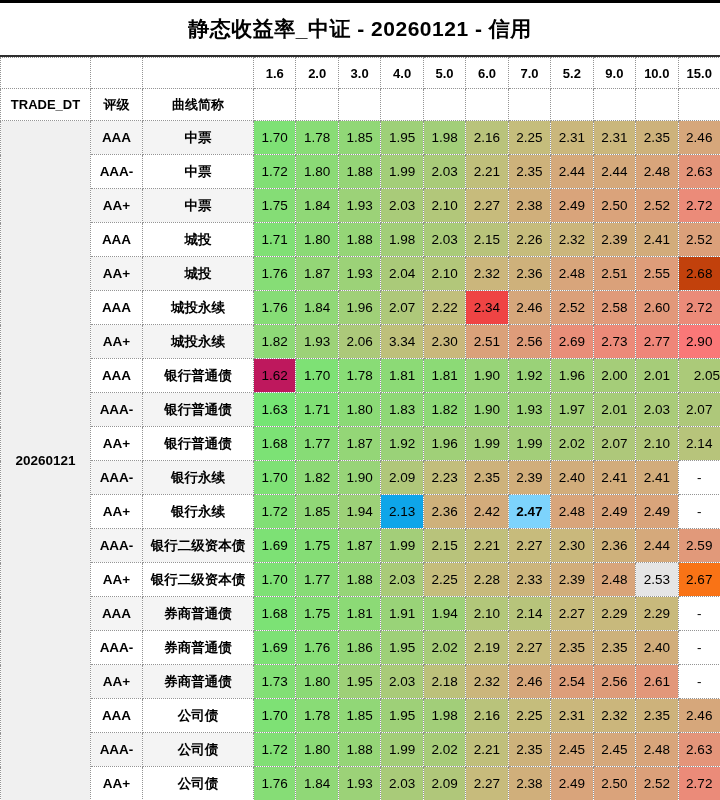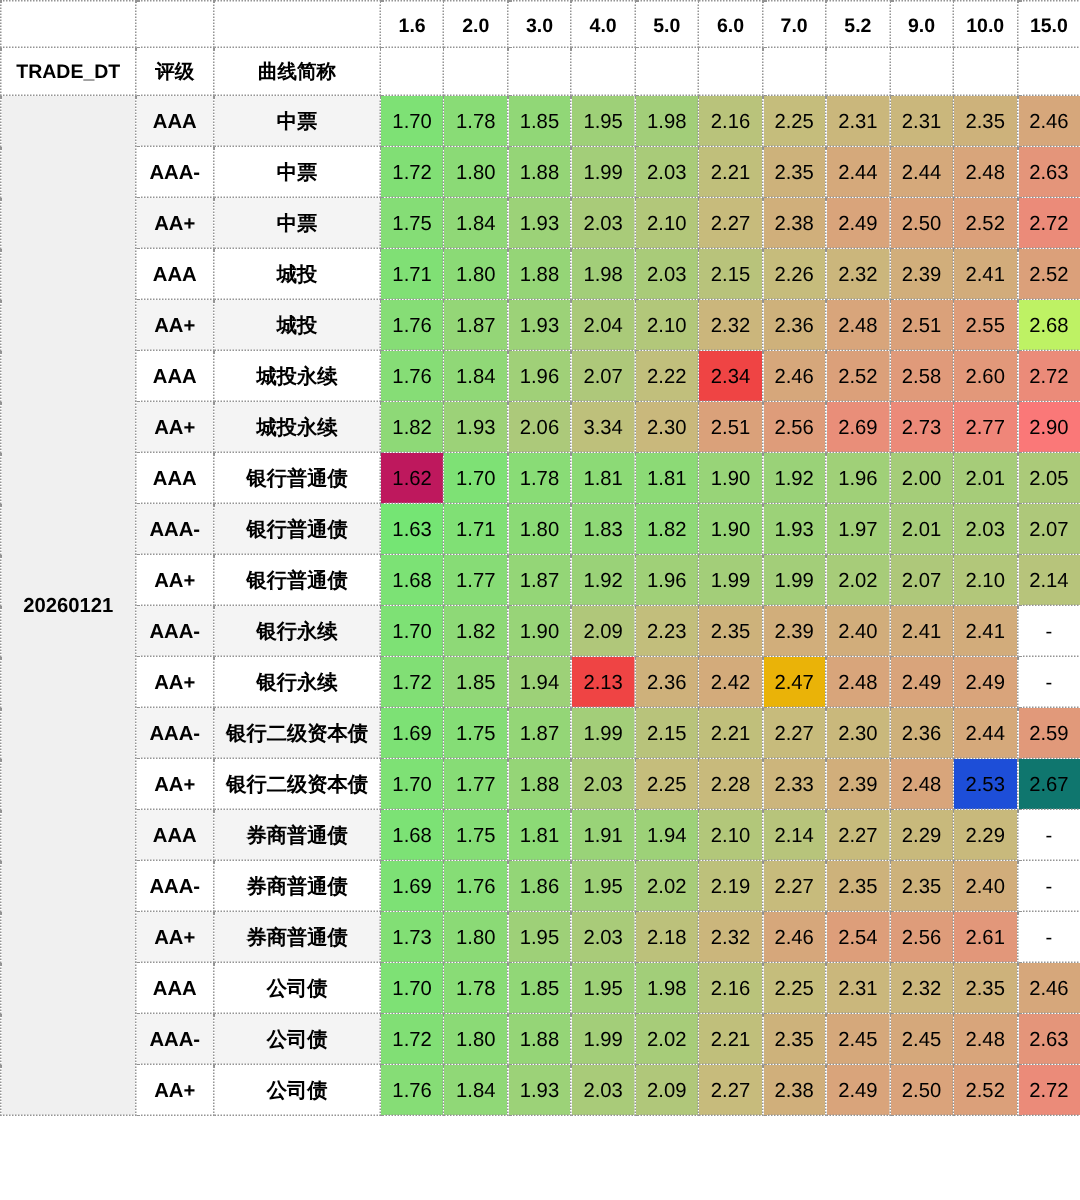--- a/index.html
+++ b/index.html
@@ -57,20 +57,21 @@
   }
   td.value-cell {
     font-weight: 400;
     font-size: 13.5px;
   }
 </style>
 </head>
 <body>
 
 <div class="page">
+  <div class="title-bar">静态收益率_中证 - 20260121 - 信用</div>
 
   <table>
     <colgroup>
         <col style="width: 90px;">
         <col style="width: 52px;">
         <col style="width: 111px;">
         <col style="width: 42.4545px;">
         <col style="width: 42.4545px;">
         <col style="width: 42.4545px;">
         <col style="width: 42.4545px;">
@@ -184,21 +185,21 @@
           <td class="value-cell" style="background: rgb(134, 221, 118);">1.76</td>
           <td class="value-cell" style="background: rgb(148, 214, 119);">1.87</td>
           <td class="value-cell" style="background: rgb(156, 210, 120);">1.93</td>
           <td class="value-cell" style="background: rgb(170, 202, 121);">2.04</td>
           <td class="value-cell" style="background: rgb(178, 199, 122);">2.10</td>
           <td class="value-cell" style="background: rgb(203, 182, 124);">2.32</td>
           <td class="value-cell" style="background: rgb(206, 177, 123);">2.36</td>
           <td class="value-cell" style="background: rgb(216, 165, 123);">2.48</td>
           <td class="value-cell" style="background: rgb(218, 161, 122);">2.51</td>
           <td class="value-cell" style="background: rgb(222, 157, 122);">2.55</td>
-          <td class="value-cell" style="background: #bef264;">2.68</td>
+          <td class="value-cell" style="background: #c2410c;">2.68</td>
         </tr>
         <tr>
           <td class="rating-cell">AAA</td>
           <td class="curve-cell">城投永续</td>
           <td class="value-cell" style="background: rgb(134, 221, 118);">1.76</td>
           <td class="value-cell" style="background: rgb(144, 216, 119);">1.84</td>
           <td class="value-cell" style="background: rgb(160, 208, 120);">1.96</td>
           <td class="value-cell" style="background: rgb(174, 200, 122);">2.07</td>
           <td class="value-cell" style="background: rgb(193, 191, 124);">2.22</td>
           <td class="value-cell" style="background: #ef4444;">2.34</td>
@@ -229,21 +230,21 @@
           <td class="value-cell" style="background: #be185d;">1.62</td>
           <td class="value-cell" style="background: rgb(126, 225, 117);">1.70</td>
           <td class="value-cell" style="background: rgb(137, 220, 118);">1.78</td>
           <td class="value-cell" style="background: rgb(140, 218, 118);">1.81</td>
           <td class="value-cell" style="background: rgb(140, 218, 118);">1.81</td>
           <td class="value-cell" style="background: rgb(152, 212, 120);">1.90</td>
           <td class="value-cell" style="background: rgb(154, 210, 120);">1.92</td>
           <td class="value-cell" style="background: rgb(160, 208, 120);">1.96</td>
           <td class="value-cell" style="background: rgb(165, 205, 121);">2.00</td>
           <td class="value-cell" style="background: rgb(166, 204, 121);">2.01</td>
-          <td class="value-cell" style="background: rgb(171, 202, 121);">2.05</td>
+          <td class="value-cell" style="background: rgb(171, 202, 121); text-align: right;">2.05</td>
         </tr>
         <tr>
           <td class="rating-cell">AAA-</td>
           <td class="curve-cell">银行普通债</td>
           <td class="value-cell" style="background: rgb(117, 229, 116);">1.63</td>
           <td class="value-cell" style="background: rgb(128, 224, 117);">1.71</td>
           <td class="value-cell" style="background: rgb(139, 218, 118);">1.80</td>
           <td class="value-cell" style="background: rgb(143, 216, 119);">1.83</td>
           <td class="value-cell" style="background: rgb(142, 217, 119);">1.82</td>
           <td class="value-cell" style="background: rgb(152, 212, 120);">1.90</td>
@@ -282,24 +283,24 @@
           <td class="value-cell" style="background: rgb(210, 172, 123);">2.41</td>
           <td class="value-cell" style="background: rgb(210, 172, 123);">2.41</td>
           <td class="value-cell" style="background: rgb(255, 255, 255);">-</td>
         </tr>
         <tr>
           <td class="rating-cell">AA+</td>
           <td class="curve-cell">银行永续</td>
           <td class="value-cell" style="background: rgb(129, 223, 117);">1.72</td>
           <td class="value-cell" style="background: rgb(145, 215, 119);">1.85</td>
           <td class="value-cell" style="background: rgb(157, 209, 120);">1.94</td>
-          <td class="value-cell" style="background: #ef4444;">2.13</td>
+          <td class="value-cell" style="background: #0ea5e9;">2.13</td>
           <td class="value-cell" style="background: rgb(206, 177, 123);">2.36</td>
           <td class="value-cell" style="background: rgb(211, 171, 123);">2.42</td>
-          <td class="value-cell" style="background: #eab308;">2.47</td>
+          <td class="value-cell" style="background: #7dd3fc; font-weight: bold;">2.47</td>
           <td class="value-cell" style="background: rgb(216, 165, 123);">2.48</td>
           <td class="value-cell" style="background: rgb(217, 164, 123);">2.49</td>
           <td class="value-cell" style="background: rgb(217, 164, 123);">2.49</td>
           <td class="value-cell" style="background: rgb(255, 255, 255);">-</td>
         </tr>
         <tr>
           <td class="rating-cell">AAA-</td>
           <td class="curve-cell">银行二级资本债</td>
           <td class="value-cell" style="background: rgb(125, 225, 117);">1.69</td>
           <td class="value-cell" style="background: rgb(133, 221, 118);">1.75</td>
@@ -318,22 +319,22 @@
           <td class="curve-cell">银行二级资本债</td>
           <td class="value-cell" style="background: rgb(126, 225, 117);">1.70</td>
           <td class="value-cell" style="background: rgb(135, 220, 118);">1.77</td>
           <td class="value-cell" style="background: rgb(149, 213, 119);">1.88</td>
           <td class="value-cell" style="background: rgb(169, 203, 121);">2.03</td>
           <td class="value-cell" style="background: rgb(197, 189, 124);">2.25</td>
           <td class="value-cell" style="background: rgb(200, 186, 124);">2.28</td>
           <td class="value-cell" style="background: rgb(204, 181, 124);">2.33</td>
           <td class="value-cell" style="background: rgb(209, 174, 123);">2.39</td>
           <td class="value-cell" style="background: rgb(216, 165, 123);">2.48</td>
-          <td class="value-cell" style="background: #1d4ed8;">2.53</td>
-          <td class="value-cell" style="background: #0f766e;">2.67</td>
+          <td class="value-cell" style="background: #e5e5e5;">2.53</td>
+          <td class="value-cell" style="background: #f97316;">2.67</td>
         </tr>
         <tr>
           <td class="rating-cell">AAA</td>
           <td class="curve-cell">券商普通债</td>
           <td class="value-cell" style="background: rgb(124, 226, 117);">1.68</td>
           <td class="value-cell" style="background: rgb(133, 221, 118);">1.75</td>
           <td class="value-cell" style="background: rgb(140, 218, 118);">1.81</td>
           <td class="value-cell" style="background: rgb(153, 211, 120);">1.91</td>
           <td class="value-cell" style="background: rgb(157, 209, 120);">1.94</td>
           <td class="value-cell" style="background: rgb(178, 199, 122);">2.10</td>

